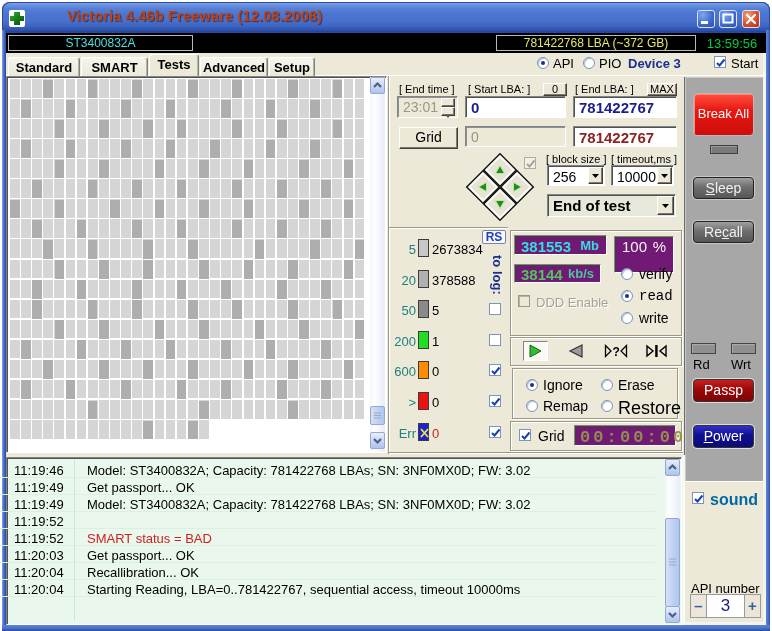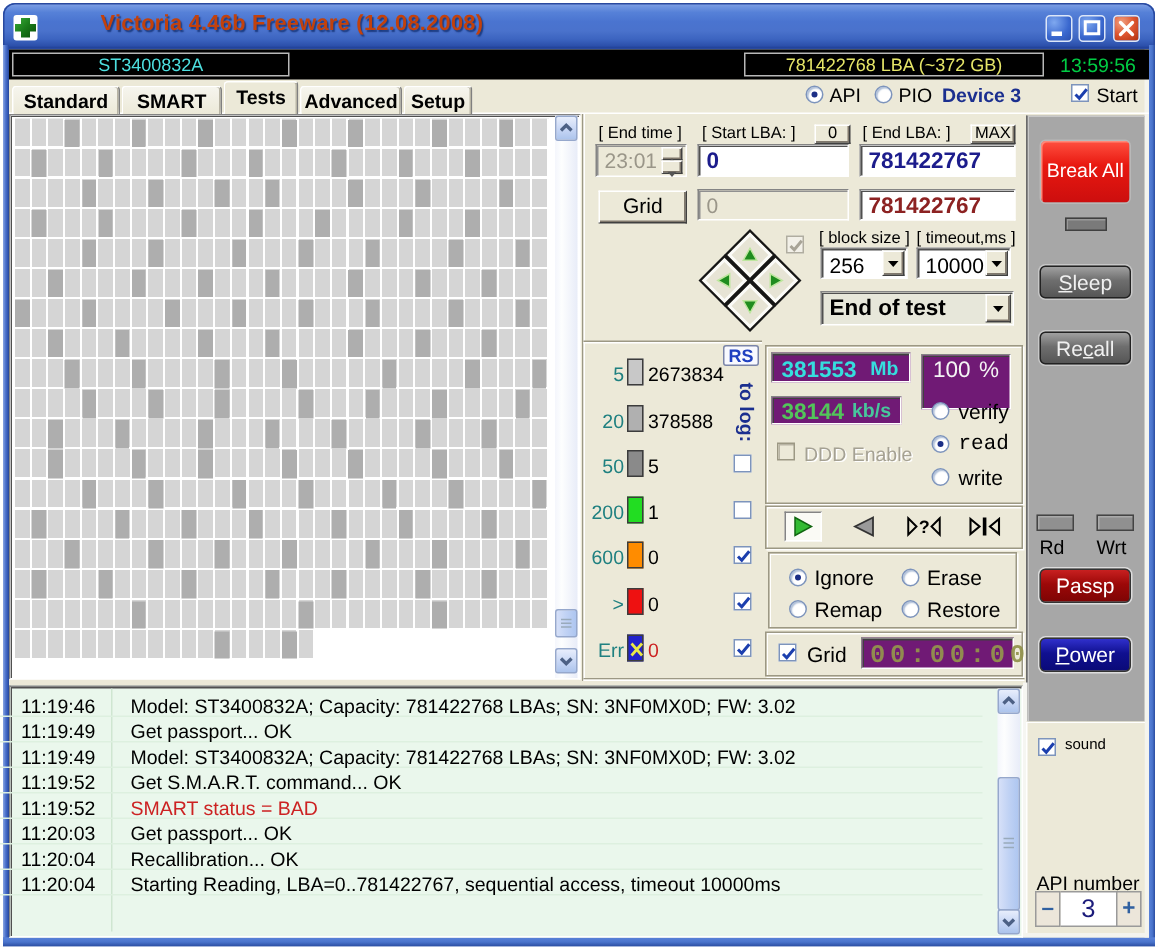--- a/index.html
+++ b/index.html
@@ -394,21 +394,21 @@
       </svg></div>
 
 <div class="groove" style="left:512px;top:368px;width:166px;height:51px;"></div>
 <div class="radio sel" style="left:526px;top:379px;"></div>
 <div class="abs" style="left:543px;top:377px;font-size:14px;">Ignore</div>
 <div class="radio" style="left:601px;top:379px;"></div>
 <div class="abs" style="left:618px;top:377px;font-size:14px;">Erase</div>
 <div class="radio" style="left:526px;top:400px;"></div>
 <div class="abs" style="left:543px;top:398px;font-size:14px;">Remap</div>
 <div class="radio" style="left:601px;top:400px;"></div>
-<div class="abs" style="left:618px;top:398px;font-size:14px;">Restore</div>
+<div class="abs" style="left:618px;top:398px;font-size:18px;">Restore</div>
 
 <div class="groove" style="left:510px;top:421px;width:172px;height:30px;"></div>
 <div class="ck" style="left:519px;top:429px;">
       <svg width="12" height="12">
         <path d="M2 6 L4.5 8.5 L9.5 2.5" stroke="#1c3fae" stroke-width="2" fill="none"></path>
       </svg>
     </div>
 <div class="abs" style="left:538px;top:428px;font-size:14px;">Grid</div>
 <div class="blackdisp" style="left:574px;top:425px;width:102px;height:21px;">
       <span style="position:absolute;left:5px;top:2px;color:#93934e;font-family:'Liberation Mono',monospace;font-size:17px;font-weight:bold;letter-spacing:3.1px;opacity:.95;">00:00:00</span>
@@ -426,21 +426,21 @@
 <div class="abs" style="left:693px;top:379px;width:61px;height:23px;background:linear-gradient(#c82020,#9c0808 45%,#7e0404);border:1px solid #333;border-radius:4px;box-shadow:0 0 0 1px #ddd;text-align:center;color:#fff;font-size:14px;line-height:21px;">Passp</div>
 <div class="abs" style="left:693px;top:425px;width:61px;height:23px;background:linear-gradient(#3030cc,#101090 45%,#0a0a78);border:1px solid #333;border-radius:4px;box-shadow:0 0 0 1px #ddd;text-align:center;color:#fff;font-size:14px;line-height:21px;"><u>P</u>ower</div>
 
 <div class="abs" style="left:682px;top:455px;width:3px;height:167px;background:#f6f6f2;"></div>
 <div id="brpanel"></div>
 <div class="ck" style="left:692px;top:492px;">
       <svg width="12" height="12">
         <path d="M2 6 L4.5 8.5 L9.5 2.5" stroke="#1c3fae" stroke-width="2" fill="none"></path>
       </svg>
     </div>
-<div class="abs" style="left:710px;top:491px;font-size:10px;font-weight:normal;color:#000000;">sound</div>
+<div class="abs" style="left:710px;top:491px;font-size:16px;font-weight:bold;color:#0369a1;">sound</div>
 <div class="abs" style="left:691px;top:581px;font-size:13px;">API number</div>
 <div class="abs" style="left:690px;top:594px;width:71px;height:24px;background:#fff;border:1px solid #9a9a9a;"></div>
 <div class="abs" style="left:690px;top:594px;width:17px;height:24px;background:#ece6da;border:1px solid #9a9a9a;text-align:center;color:#3060a0;font-weight:bold;font-size:15px;line-height:21px;">–</div>
 <div class="abs" style="left:744px;top:594px;width:17px;height:24px;background:#ece6da;border:1px solid #9a9a9a;text-align:center;color:#3060a0;font-weight:bold;font-size:15px;line-height:21px;">+</div>
 <div class="abs" style="left:707px;top:596px;width:37px;text-align:center;font-size:17px;color:#1b1b7a;">3</div>
 
 <div id="logbox"></div>
 <div id="logsep"></div>
 <div class="logrow" style="top:461px;">
       <span class="lts">11:19:46</span>
@@ -449,21 +449,20 @@
 <div class="logrow" style="top:478px;">
       <span class="lts">11:19:49</span>
       <span class="lmsg" style="color:#000;">Get passport... OK</span>
     </div>
 <div class="logrow" style="top:495px;">
       <span class="lts">11:19:49</span>
       <span class="lmsg" style="color:#000;">Model: ST3400832A; Capacity: 781422768 LBAs; SN: 3NF0MX0D; FW: 3.02</span>
     </div>
 <div class="logrow" style="top:512px;">
       <span class="lts">11:19:52</span>
-      <span class="lmsg" style="color:#000;">Get S.M.A.R.T. command... OK</span>
     </div>
 <div class="logrow" style="top:529px;">
       <span class="lts">11:19:52</span>
       <span class="lmsg" style="color:#cc2222;">SMART status = BAD</span>
     </div>
 <div class="logrow" style="top:546px;">
       <span class="lts">11:20:03</span>
       <span class="lmsg" style="color:#000;">Get passport... OK</span>
     </div>
 <div class="logrow" style="top:563px;">

